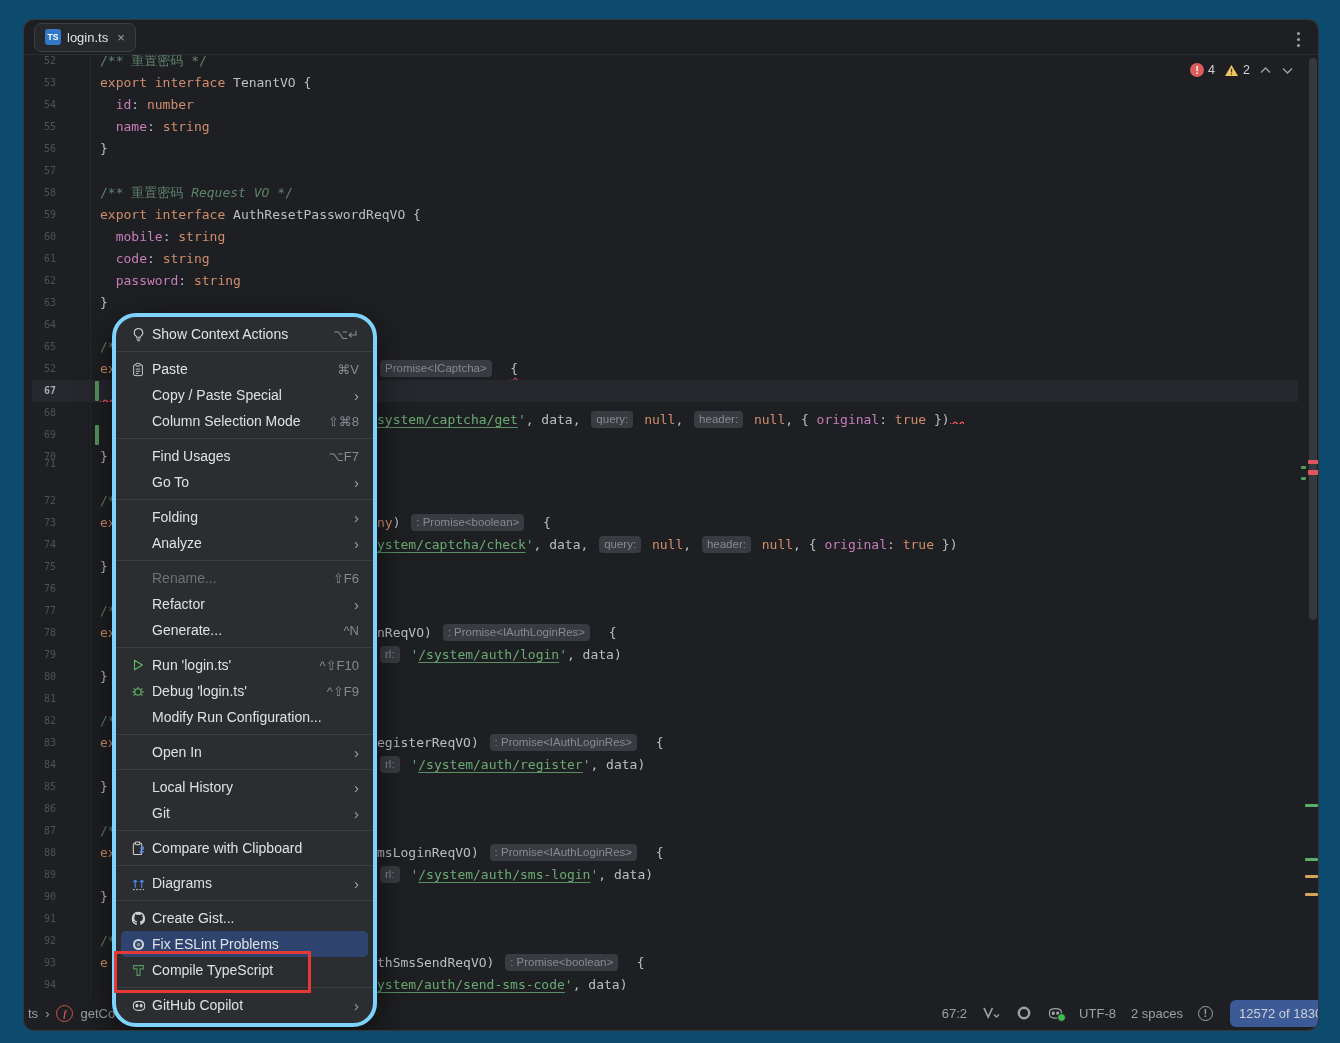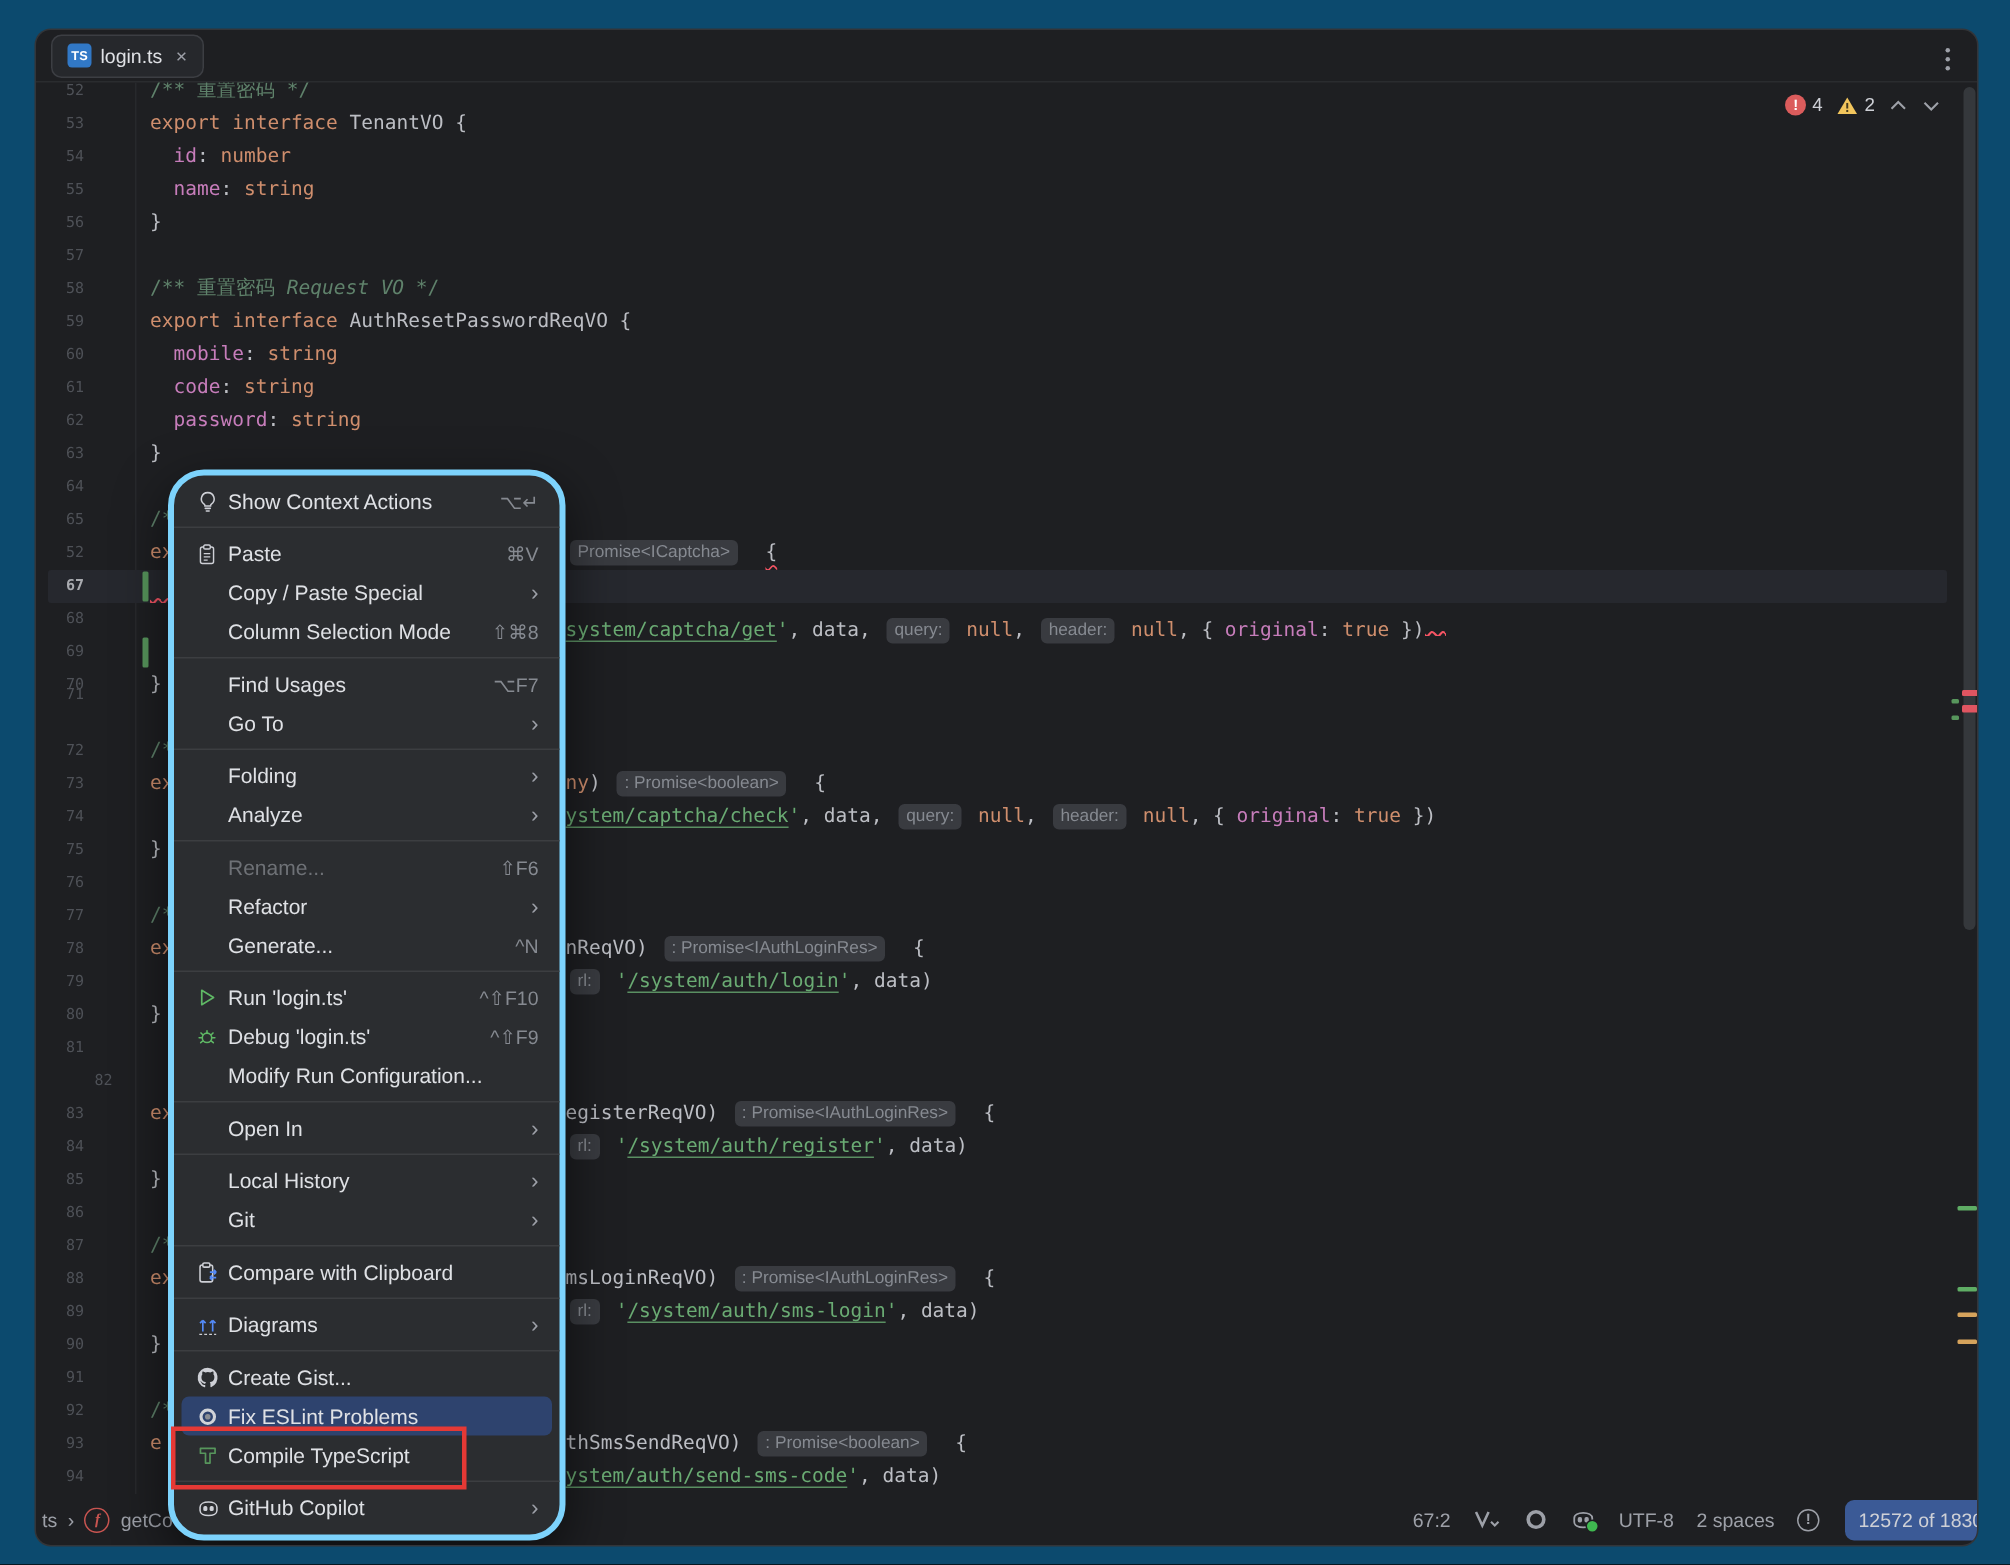--- a/index.html
+++ b/index.html
@@ -120,21 +120,21 @@
         <div class="crow" style="top: 435px;"><span class="ln">72</span><span class="code-left"><span class="tk-cm">/**</span></span></div>
         <div class="crow" style="top: 457px;"><span class="ln">73</span><span class="code-left"><span class="tk-kw">ex</span></span><span class="code-right"><span class="tk-kw">ny</span><span class="tk-pl">) </span><span class="tk-hint">: Promise&lt;boolean&gt;</span><span class="tk-pl">  {</span></span></div>
         <div class="crow" style="top: 479px;"><span class="ln">74</span><span class="code-right"><span class="tk-su">ystem/captcha/check</span><span class="tk-st">'</span><span class="tk-pl">, data, </span><span class="tk-hint">query:</span><span class="tk-kw"> null</span><span class="tk-pl">, </span><span class="tk-hint">header:</span><span class="tk-kw"> null</span><span class="tk-pl">, { </span><span class="tk-pr">original</span><span class="tk-pl">: </span><span class="tk-kw">true</span><span class="tk-pl"> })</span></span></div>
         <div class="crow" style="top: 501px;"><span class="ln">75</span><span class="code-left"><span class="tk-pl">}</span></span></div>
         <div class="crow" style="top: 523px;"><span class="ln">76</span></div>
         <div class="crow" style="top: 545px;"><span class="ln">77</span><span class="code-left"><span class="tk-cm">/**</span></span></div>
         <div class="crow" style="top: 567px;"><span class="ln">78</span><span class="code-left"><span class="tk-kw">ex</span></span><span class="code-right"><span class="tk-pl">nReqVO) </span><span class="tk-hint">: Promise&lt;IAuthLoginRes&gt;</span><span class="tk-pl">  {</span></span></div>
         <div class="crow" style="top: 589px;"><span class="ln">79</span><span class="code-right"><span class="tk-hint">rl:</span><span class="tk-st"> '</span><span class="tk-su">/system/auth/login</span><span class="tk-st">'</span><span class="tk-pl">, data)</span></span></div>
         <div class="crow" style="top: 611px;"><span class="ln">80</span><span class="code-left"><span class="tk-pl">}</span></span></div>
         <div class="crow" style="top: 633px;"><span class="ln">81</span></div>
-        <div class="crow" style="top: 655px; margin-left: 19px;"><span class="ln">82</span><span class="code-left"><span class="tk-cm">/**</span></span></div>
+        <div class="crow" style="top: 655px;"><span class="ln">82</span><span class="code-left"><span class="tk-cm">/**</span></span></div>
         <div class="crow" style="top: 677px;"><span class="ln">83</span><span class="code-left"><span class="tk-kw">ex</span></span><span class="code-right"><span class="tk-pl">egisterReqVO) </span><span class="tk-hint">: Promise&lt;IAuthLoginRes&gt;</span><span class="tk-pl">  {</span></span></div>
         <div class="crow" style="top: 699px;"><span class="ln">84</span><span class="code-right"><span class="tk-hint">rl:</span><span class="tk-st"> '</span><span class="tk-su">/system/auth/register</span><span class="tk-st">'</span><span class="tk-pl">, data)</span></span></div>
         <div class="crow" style="top: 721px;"><span class="ln">85</span><span class="code-left"><span class="tk-pl">}</span></span></div>
         <div class="crow" style="top: 743px;"><span class="ln">86</span></div>
         <div class="crow" style="top: 765px;"><span class="ln">87</span><span class="code-left"><span class="tk-cm">/**</span></span></div>
         <div class="crow" style="top: 787px;"><span class="ln">88</span><span class="code-left"><span class="tk-kw">ex</span></span><span class="code-right"><span class="tk-pl">msLoginReqVO) </span><span class="tk-hint">: Promise&lt;IAuthLoginRes&gt;</span><span class="tk-pl">  {</span></span></div>
         <div class="crow" style="top: 809px;"><span class="ln">89</span><span class="code-right"><span class="tk-hint">rl:</span><span class="tk-st"> '</span><span class="tk-su">/system/auth/sms-login</span><span class="tk-st">'</span><span class="tk-pl">, data)</span></span></div>
         <div class="crow" style="top: 831px;"><span class="ln">90</span><span class="code-left"><span class="tk-pl">}</span></span></div>
         <div class="crow" style="top: 853px;"><span class="ln">91</span></div>
         <div class="crow" style="top: 875px;"><span class="ln">92</span><span class="code-left"><span class="tk-cm">/**</span></span></div>

